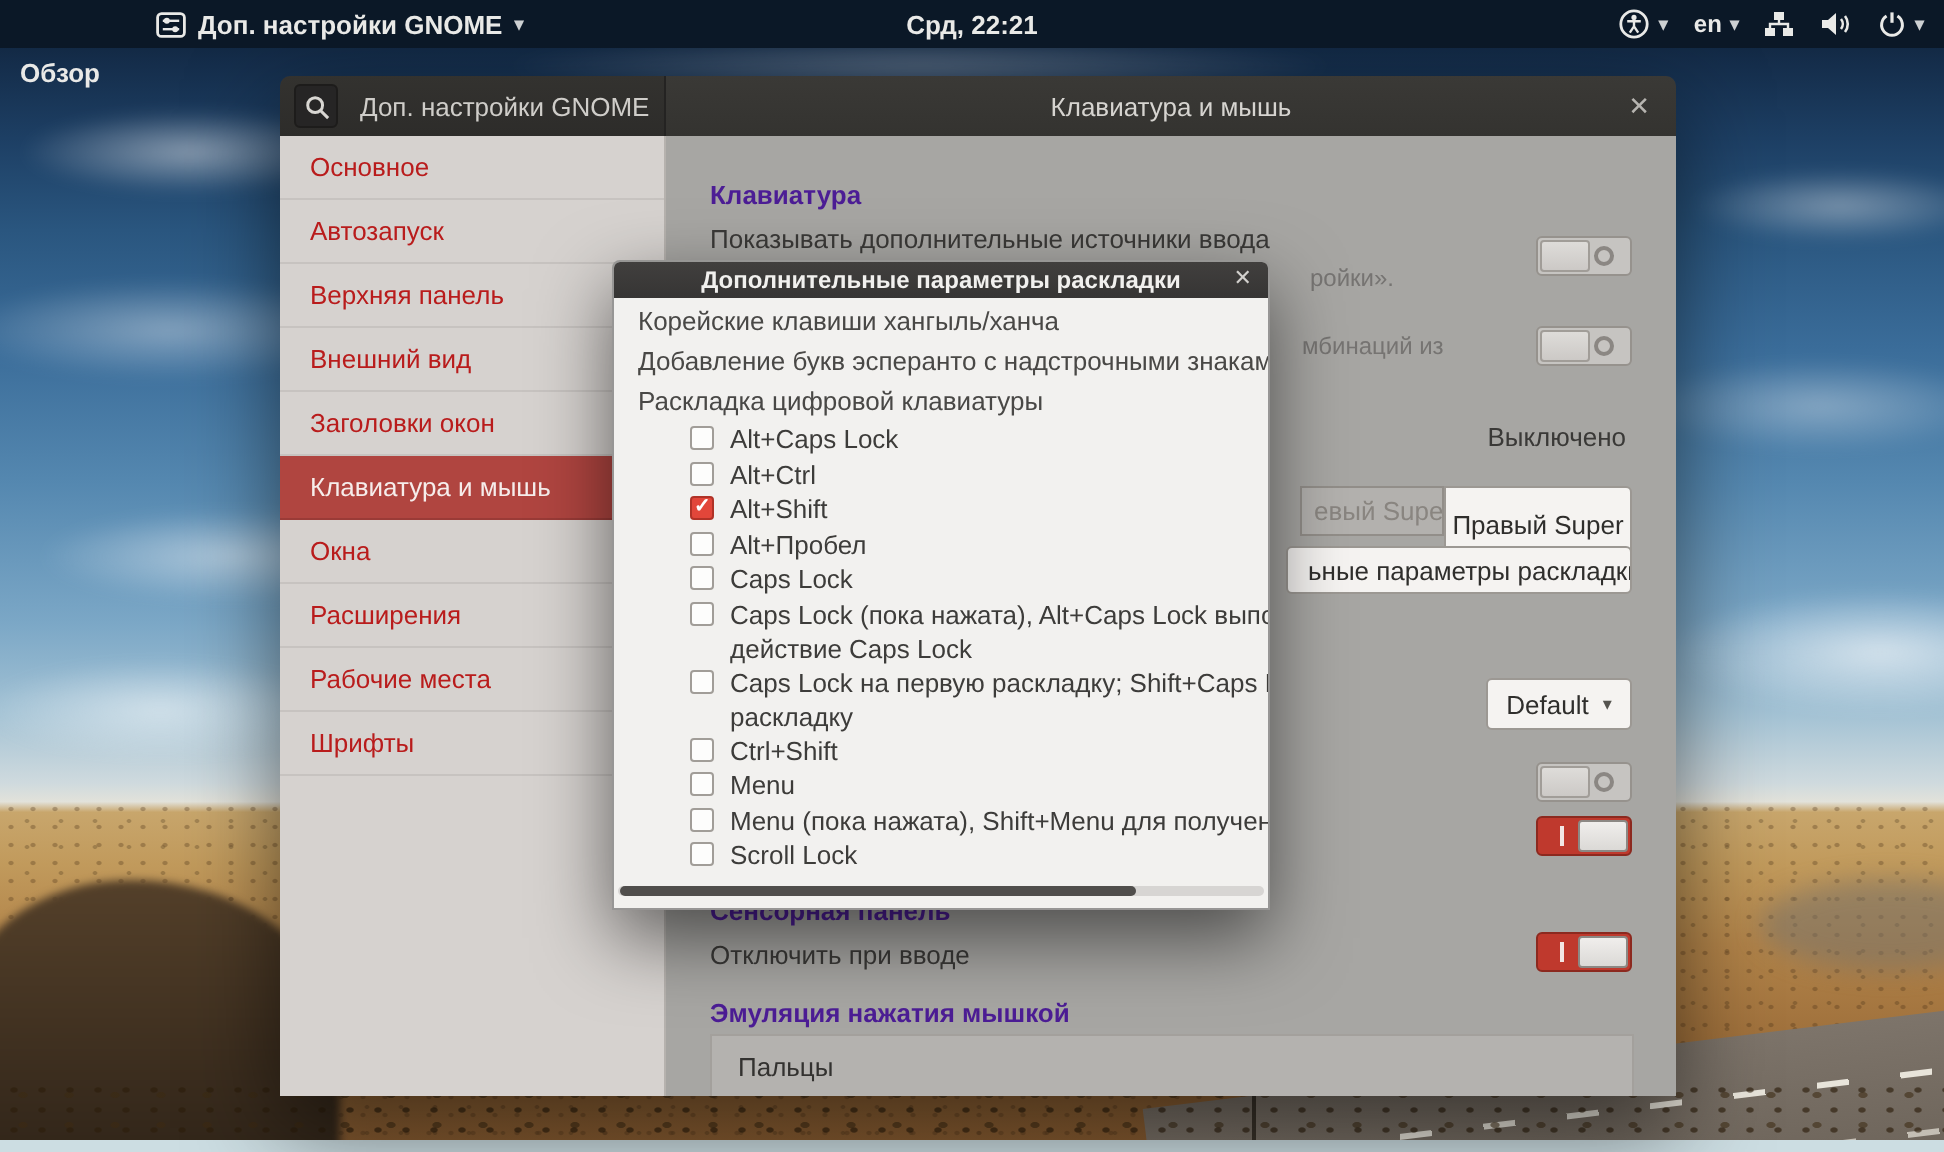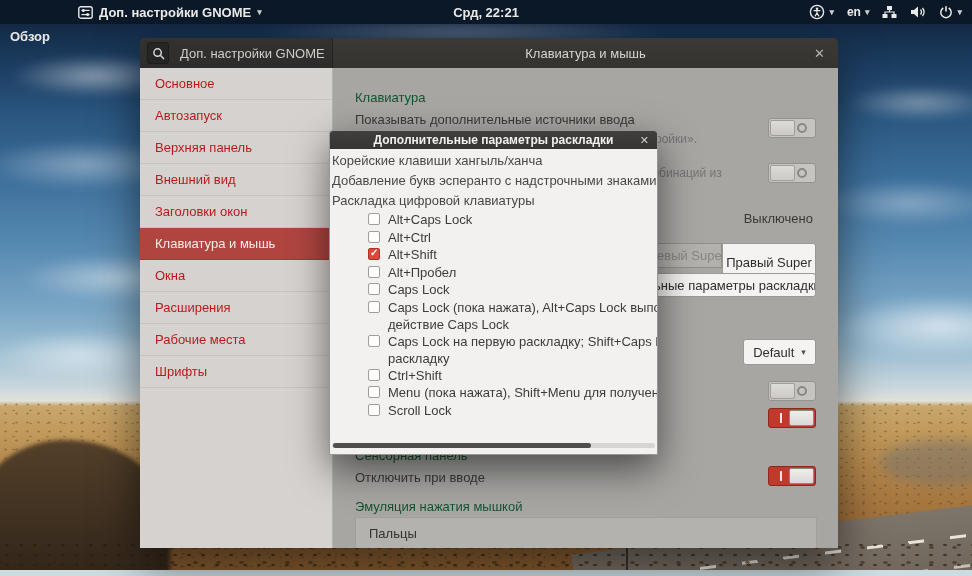--- a/index.html
+++ b/index.html
@@ -61,50 +61,50 @@
   .win-body{display:flex;height:480px;}
 
   .sidebar{width:193px;background:#d6d2cf;border-right:1px solid #b6b2ae;box-sizing:border-box;
     display:flex;flex-direction:column;}
   .side-item{height:32px;flex:none;display:flex;align-items:center;padding-left:15px;
     font-size:13px;color:#b91c1c;border-bottom:1px solid #c7c3c0;box-sizing:border-box;}
   .side-item.sel{background:#b04540;color:#f6edeb;border-bottom-color:#9a3b37;}
 
   .content{flex:1;background:#a7a6a3;position:relative;overflow:hidden;}
   .ci{position:absolute;font-size:13px;color:#3a3937;white-space:nowrap;}
-  .ci.h{font-weight:normal;color:#14532d;}
+  .ci.h{font-weight:bold;color:#4c1d95;}
   .ci.dim{font-size:12px;color:#767472;}
   .btn{position:absolute;box-sizing:border-box;background:#f5f3f1;border:1px solid #9c9893;
     font-size:13px;color:#2f2e2c;display:flex;align-items:center;white-space:nowrap;overflow:hidden;}
   .btn.pressed{background:#b3b1ae;color:#898580;border-color:#928e89;}
   .listbox{position:absolute;background:#b4b2af;border:1px solid #a3a09c;box-sizing:border-box;
     font-size:13px;color:#333230;}
 
   .toggle{position:absolute;width:48px;height:20px;box-sizing:border-box;background:#c6c4c1;
     border:1px solid #96928d;border-radius:3px;}
   .toggle .knob{position:absolute;left:1px;top:1px;bottom:1px;width:25px;box-sizing:border-box;
     background:linear-gradient(#dedcd9,#ccc9c6);border:1px solid #a19d98;border-radius:2px;}
   .toggle .o-mark{position:absolute;right:8px;top:50%;transform:translateY(-50%);width:6px;height:6px;
     border:2px solid #8b8783;border-radius:50%;}
   .toggle .i-mark{display:none;position:absolute;left:11px;top:4px;width:2px;height:10px;background:#f3e6e4;}
   .toggle.on{background:#bf392d;border-color:#8c291f;}
   .toggle.on .knob{left:auto;right:1px;background:linear-gradient(#f0eeec,#dbd9d6);border-color:#8c8884;}
   .toggle.on .i-mark{display:block;}
 
   
-  .dialog{position:absolute;left:329px;top:130px;width:329px;height:325px;z-index:20;
+  .dialog{position:absolute;left:306px;top:130px;width:329px;height:325px;z-index:20;
     background:#f2f1ef;border:1px solid rgba(40,40,40,.45);box-sizing:border-box;
     border-radius:4px 4px 0 0;box-shadow:0 14px 38px rgba(0,0,0,.55);}
   .dlg-titlebar{height:18px;background:linear-gradient(#413f3e,#363534);border-radius:3px 3px 0 0;
     display:flex;align-items:center;justify-content:center;position:relative;}
   .dlg-title{color:#f1f0ee;font-size:12px;font-weight:bold;}
   .dlg-close{position:absolute;right:8px;top:50%;transform:translateY(-50%);color:#d2d0cd;
     font-size:11px;line-height:1;}
   .dlg-body{position:relative;height:303px;overflow:hidden;padding-top:2px;}
-  .drow-cat{height:20px;line-height:20px;padding-left:2px;font-size:13px;color:#494846;
+  .drow-cat{height:20px;line-height:20px;padding-left:12px;font-size:13px;color:#494846;
     white-space:nowrap;overflow:hidden;}
   .drow-cat.bold{font-weight:bold;color:#2c2b29;}
   .drow-opt{display:flex;align-items:flex-start;overflow:hidden;padding-left:28px;}
   .drow-opt .cb{flex:none;width:12px;height:12px;margin:2px 0 0 10px;box-sizing:border-box;
     background:#fdfdfc;border:1px solid #a19d98;border-radius:2px;position:relative;}
   .drow-opt .cb.on{background:#e2463a;border-color:#b03227;}
   .drow-opt .cb.on::after{content:"✓";position:absolute;left:1px;top:-2px;color:#fff;font-size:10px;font-weight:bold;}
   .drow-opt .lbl{margin-left:8px;font-size:13px;line-height:17px;color:#3d3c3a;white-space:pre;}
   .o1{height:17.5px;} .o2{height:34px;}
   .dlg-scroll{position:absolute;left:2px;right:2px;bottom:6px;height:5px;background:#d7d5d3;
@@ -297,20 +297,24 @@
           <span class="cb"></span>
           <span class="lbl">Caps Lock на первую раскладку; Shift+Caps Lock на
 раскладку</span>
         </div>
       <div class="drow-opt o1">
           <span class="cb"></span>
           <span class="lbl">Ctrl+Shift</span>
         </div>
       <div class="drow-opt o1">
           <span class="cb"></span>
+          <span class="lbl">Menu</span>
+        </div>
+      <div class="drow-opt o1">
+          <span class="cb"></span>
           <span class="lbl">Menu (пока нажата), Shift+Menu для получения Ме</span>
         </div>
       <div class="drow-opt o1">
           <span class="cb"></span>
           <span class="lbl">Scroll Lock</span>
         </div>
 
       <div class="dlg-scroll">
         <div class="dlg-thumb"></div>
       </div>

